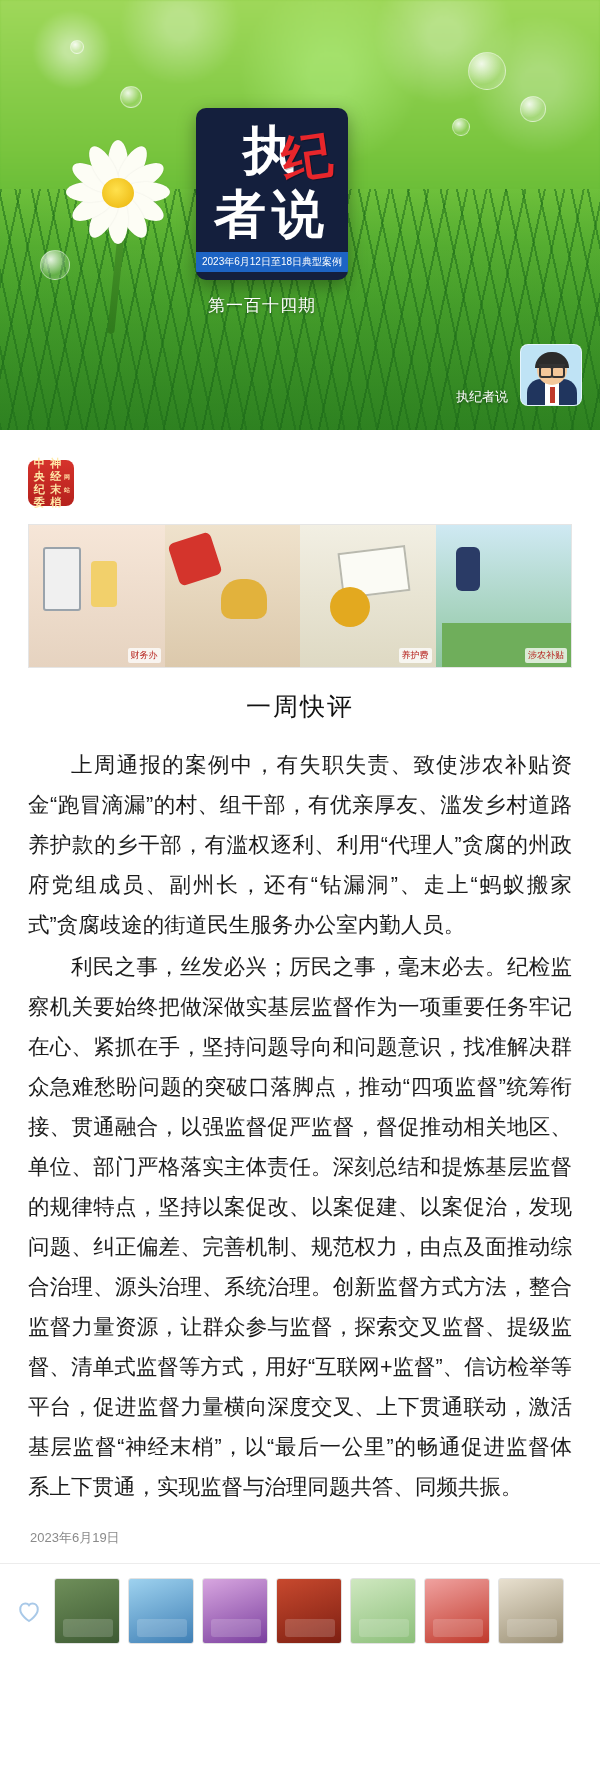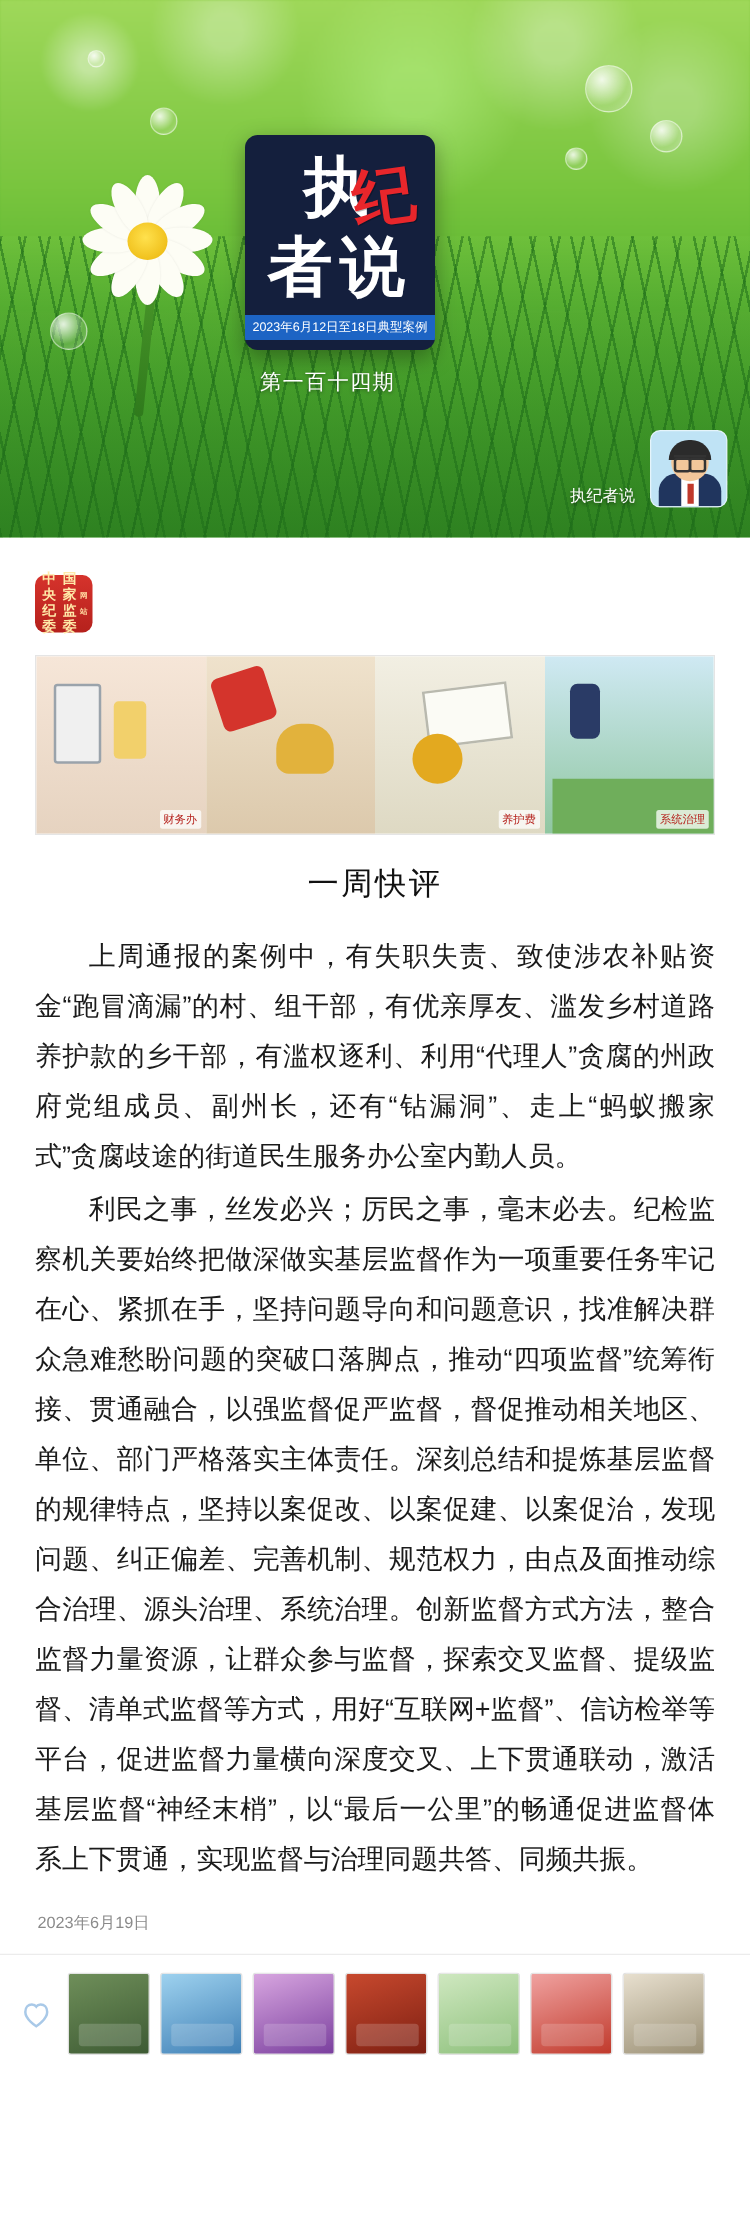--- a/index.html
+++ b/index.html
@@ -254,35 +254,35 @@
         <div class="glass"></div>
       </div>
     </div>
   </div>
 
   <div class="article">
 
     <div class="source-row">
       <div class="source-logo">
         <span>中央纪委</span>
-        <span>国家监委</span>
+        <span>神经末梢</span>
         <span class="sl-sub">网站</span>
       </div>
     </div>
 
     <div class="illus">
       <div class="pane p1">
         <span class="sticker">财务办</span>
       </div>
       <div class="pane p2"></div>
       <div class="pane p3">
         <span class="sticker">养护费</span>
       </div>
       <div class="pane p4">
-        <span class="sticker">系统治理</span>
+        <span class="sticker">涉农补贴</span>
       </div>
     </div>
 
     <div class="art-title">一周快评</div>
 
     <p class="art-p">上周通报的案例中，有失职失责、致使涉农补贴资金“跑冒滴漏”的村、组干部，有优亲厚友、滥发乡村道路养护款的乡干部，有滥权逐利、利用“代理人”贪腐的州政府党组成员、副州长，还有“钻漏洞”、走上“蚂蚁搬家式”贪腐歧途的街道民生服务办公室内勤人员。</p>
     <p class="art-p">利民之事，丝发必兴；厉民之事，毫末必去。纪检监察机关要始终把做深做实基层监督作为一项重要任务牢记在心、紧抓在手，坚持问题导向和问题意识，找准解决群众急难愁盼问题的突破口落脚点，推动“四项监督”统筹衔接、贯通融合，以强监督促严监督，督促推动相关地区、单位、部门严格落实主体责任。深刻总结和提炼基层监督的规律特点，坚持以案促改、以案促建、以案促治，发现问题、纠正偏差、完善机制、规范权力，由点及面推动综合治理、源头治理、系统治理。创新监督方式方法，整合监督力量资源，让群众参与监督，探索交叉监督、提级监督、清单式监督等方式，用好“互联网+监督”、信访检举等平台，促进监督力量横向深度交叉、上下贯通联动，激活基层监督“神经末梢”，以“最后一公里”的畅通促进监督体系上下贯通，实现监督与治理同题共答、同频共振。</p>
 
     <div class="art-date">2023年6月19日</div>
   </div>

